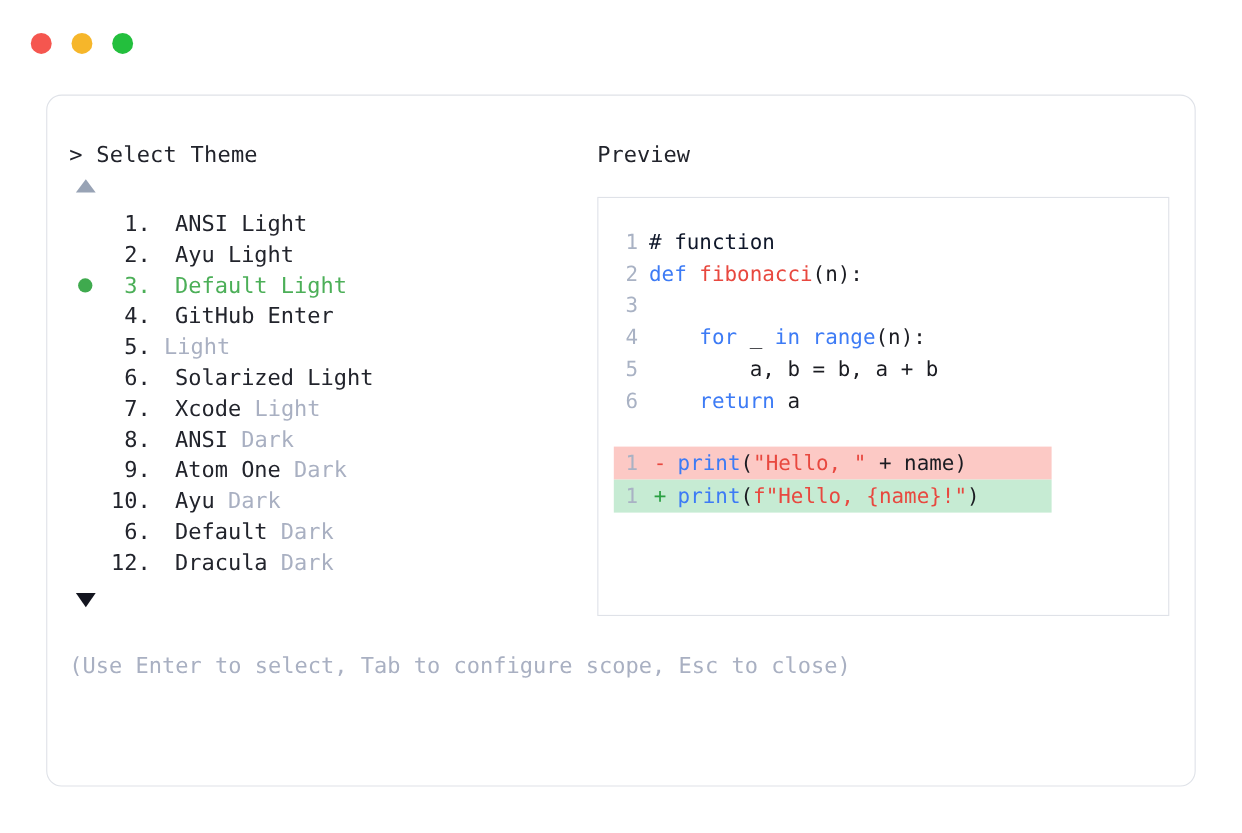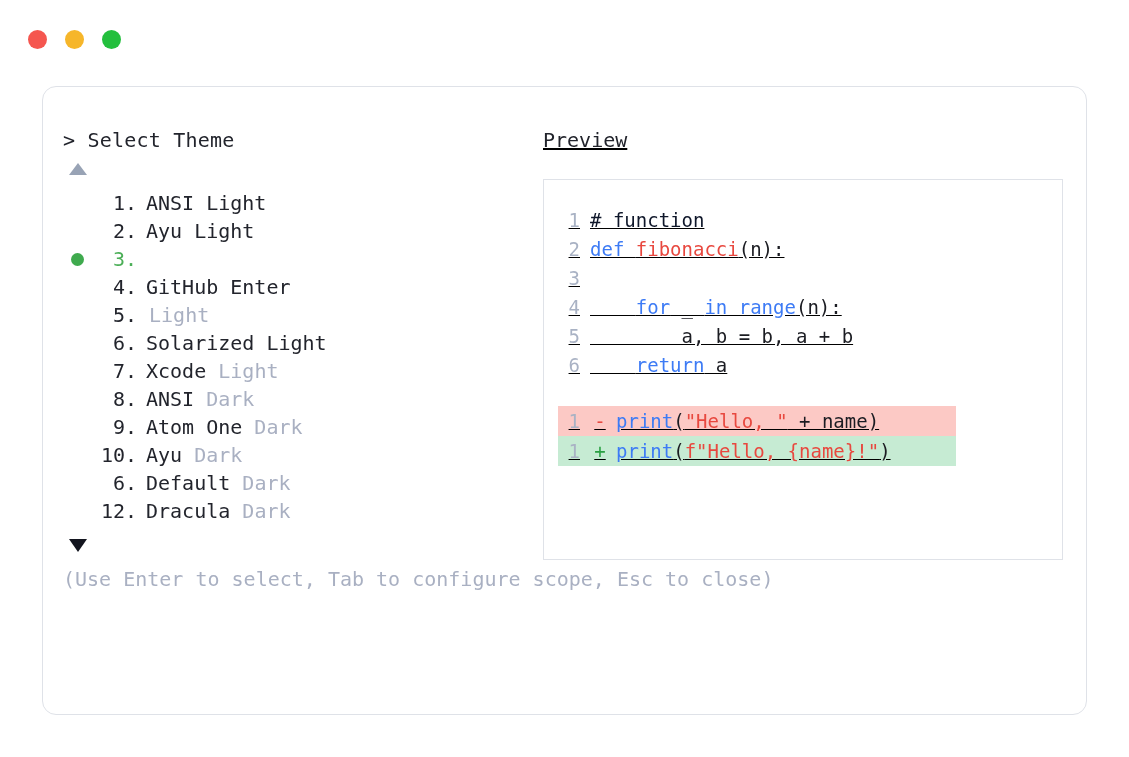--- a/index.html
+++ b/index.html
@@ -100,41 +100,40 @@
     width: 13px;
     height: 13px;
     border-radius: 50%;
     background: #3faa4e;
   }
   .row-index {
     width: 46px;
     text-align: right;
     flex: 0 0 46px;
   }
-  .row-name { margin-left: 9px; }
+  .row-name { margin-left: 22px; }
   .row-suffix { color: #a9b0c2; }
   .theme-row.selected .row-index,
   .theme-row.selected .row-name,
   .theme-row.selected .row-suffix { color: #4caf58; }
 
   .help-line {
-    margin-top: 14px;
+    margin-top: 40px;
     font-size: 20px;
     line-height: 26px;
     color: #a9b0c2;
     white-space: pre;
   }
 
   
   .right-pane {
     position: absolute;
     left: 500px;
     top: 40px;
     width: 525px;
-    text-decoration: underline;
   }
   .preview-title {
     font-size: 20px;
     line-height: 26px;
     color: #22242c;
     white-space: pre;
   }
   .preview-box {
     margin-top: 26px;
     width: 520px;
@@ -199,21 +198,21 @@
 </div>
 
 <div class="window-card">
 
   <div class="left-pane">
     <div class="prompt-line">&gt; Select Theme</div>
     <div class="scroll-arrow arrow-up"></div>
     <div class="theme-list" id="theme-list">
         <div class="theme-row"><span class="bullet-slot"></span><span class="row-index">1.</span><span class="row-name">ANSI Light</span></div>
         <div class="theme-row"><span class="bullet-slot"></span><span class="row-index">2.</span><span class="row-name">Ayu Light</span></div>
-        <div class="theme-row selected"><span class="bullet-slot"><span class="bullet"></span></span><span class="row-index">3.</span></div>
+        <div class="theme-row selected"><span class="bullet-slot"><span class="bullet"></span></span><span class="row-index">3.</span><span class="row-name">Default Light</span></div>
         <div class="theme-row"><span class="bullet-slot"></span><span class="row-index">4.</span><span class="row-name">GitHub Enter</span></div>
         <div class="theme-row"><span class="bullet-slot"></span><span class="row-index">5.</span><span class="row-suffix"> Light</span></div>
         <div class="theme-row"><span class="bullet-slot"></span><span class="row-index">6.</span><span class="row-name">Solarized Light</span></div>
         <div class="theme-row"><span class="bullet-slot"></span><span class="row-index">7.</span><span class="row-name">Xcode</span><span class="row-suffix"> Light</span></div>
         <div class="theme-row"><span class="bullet-slot"></span><span class="row-index">8.</span><span class="row-name">ANSI</span><span class="row-suffix"> Dark</span></div>
         <div class="theme-row"><span class="bullet-slot"></span><span class="row-index">9.</span><span class="row-name">Atom One</span><span class="row-suffix"> Dark</span></div>
         <div class="theme-row"><span class="bullet-slot"></span><span class="row-index">10.</span><span class="row-name">Ayu</span><span class="row-suffix"> Dark</span></div>
         <div class="theme-row"><span class="bullet-slot"></span><span class="row-index">6.</span><span class="row-name">Default</span><span class="row-suffix"> Dark</span></div>
         <div class="theme-row"><span class="bullet-slot"></span><span class="row-index">12.</span><span class="row-name">Dracula</span><span class="row-suffix"> Dark</span></div>
       </div>

